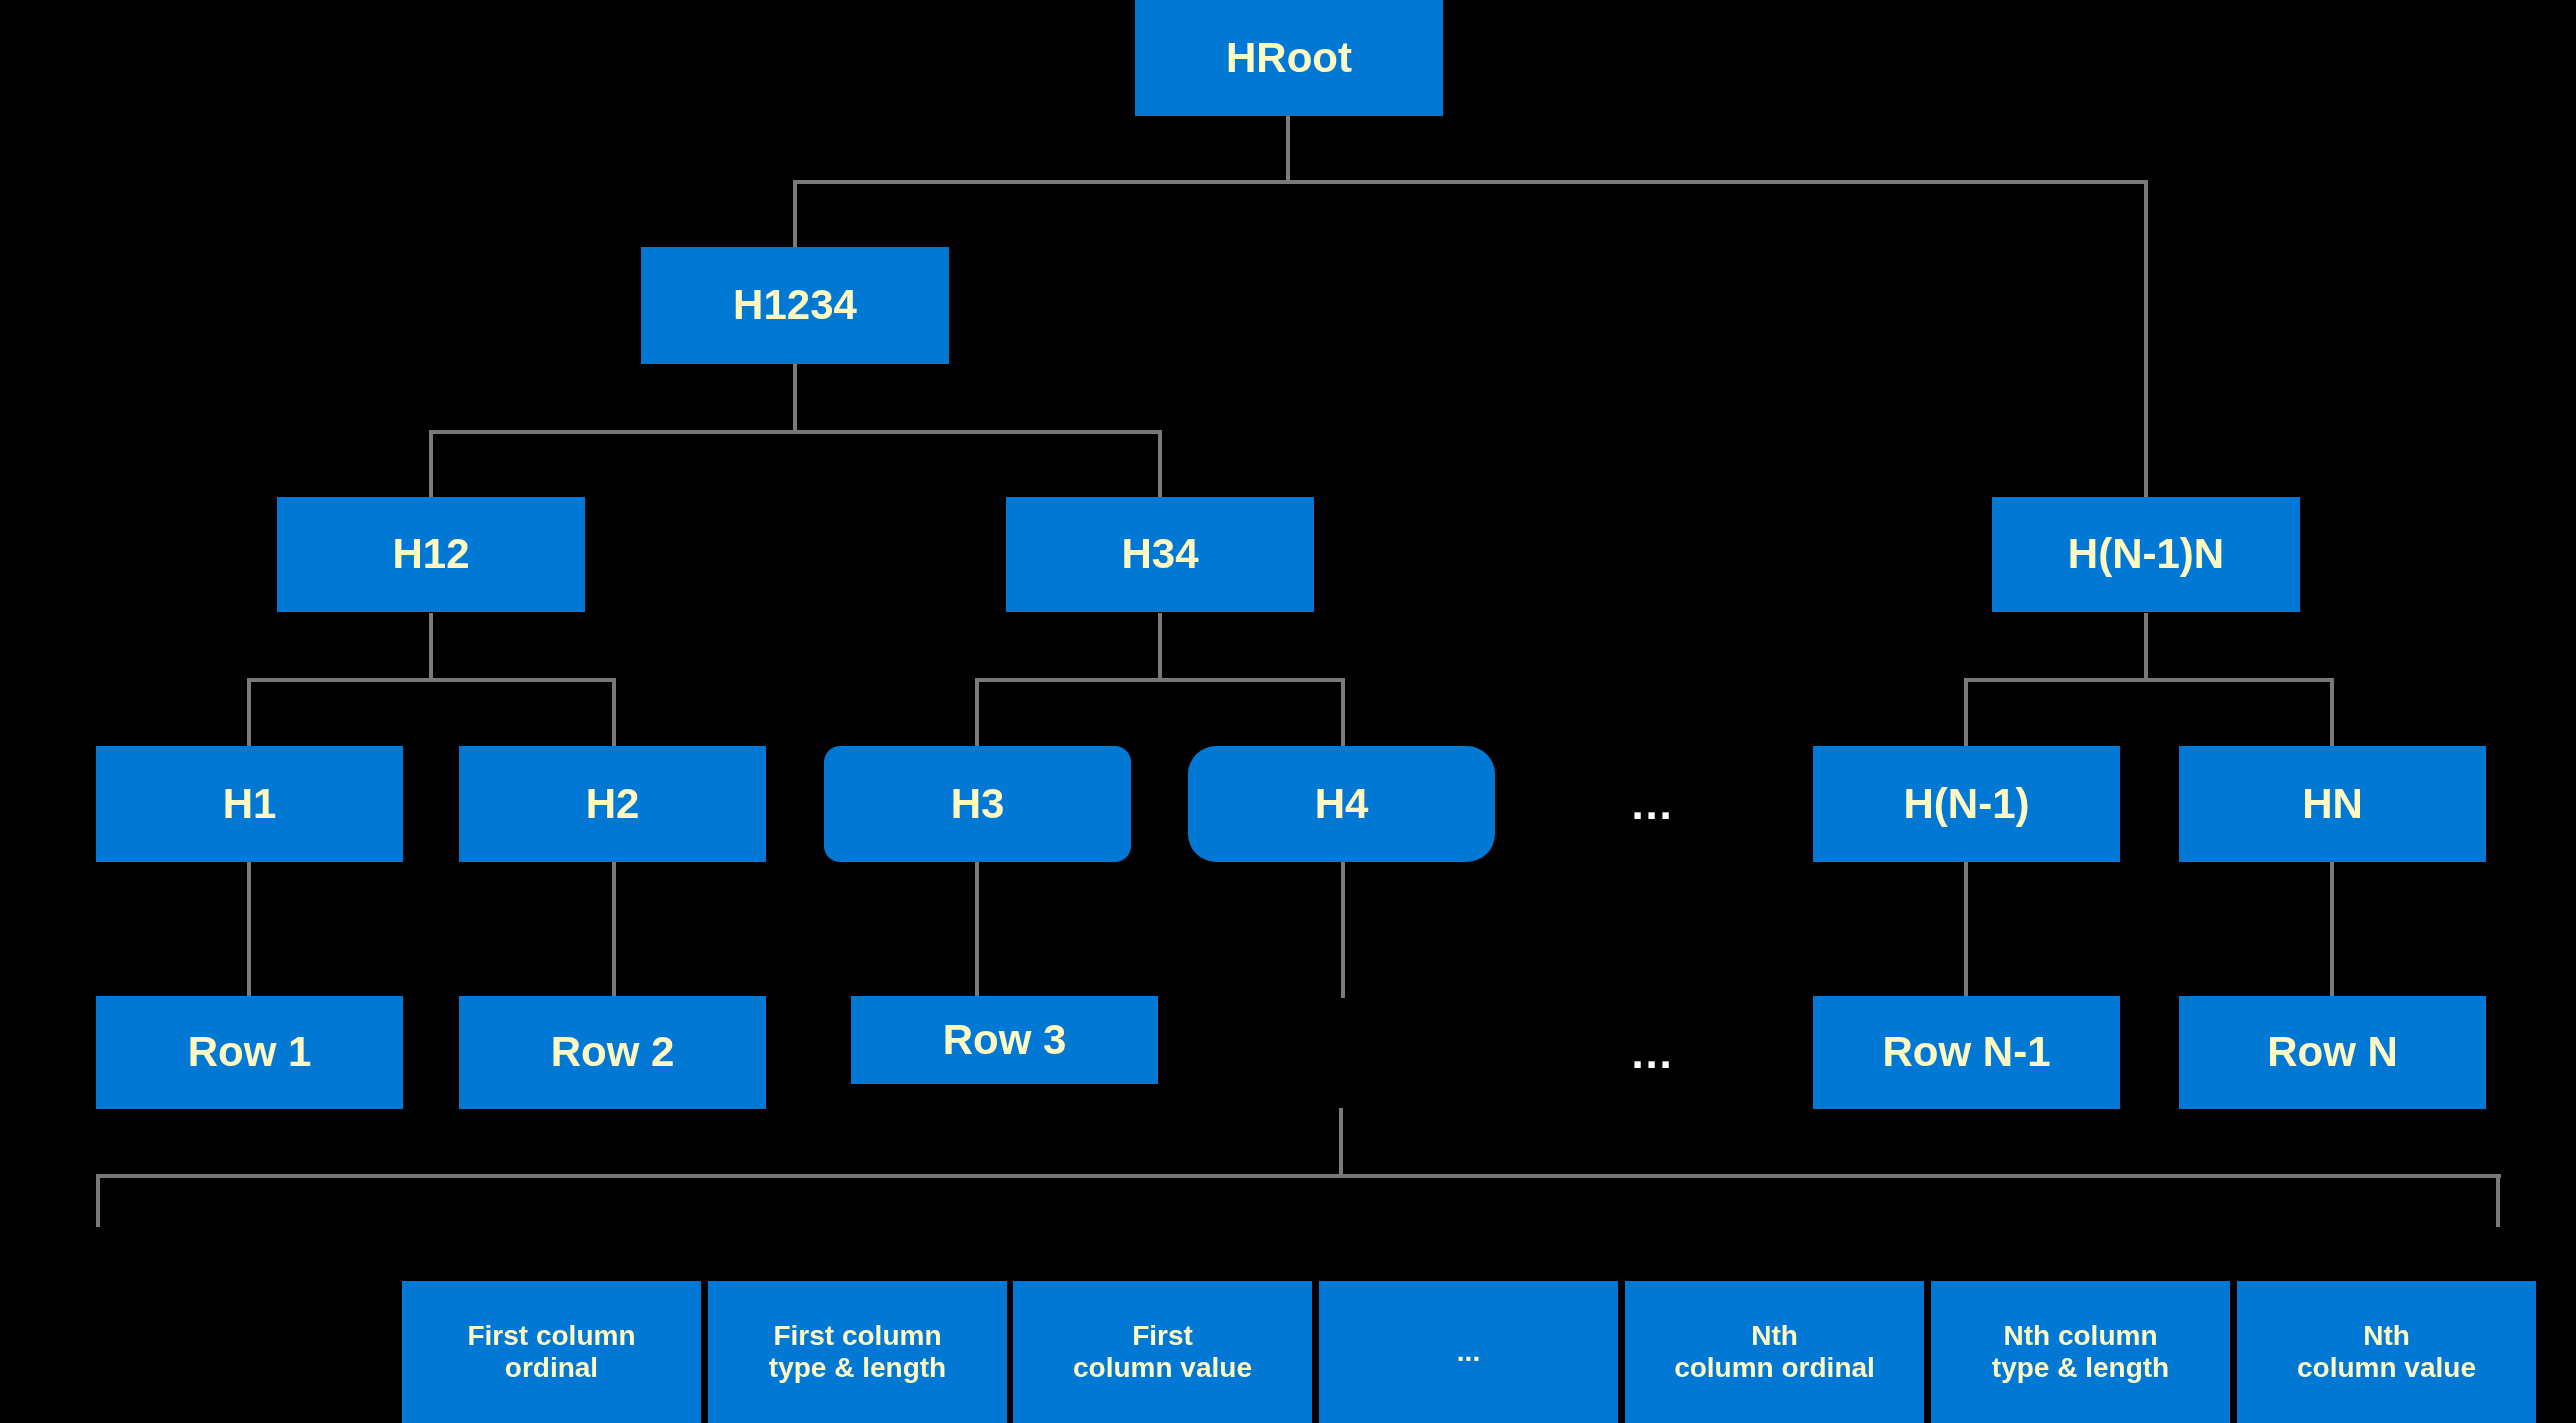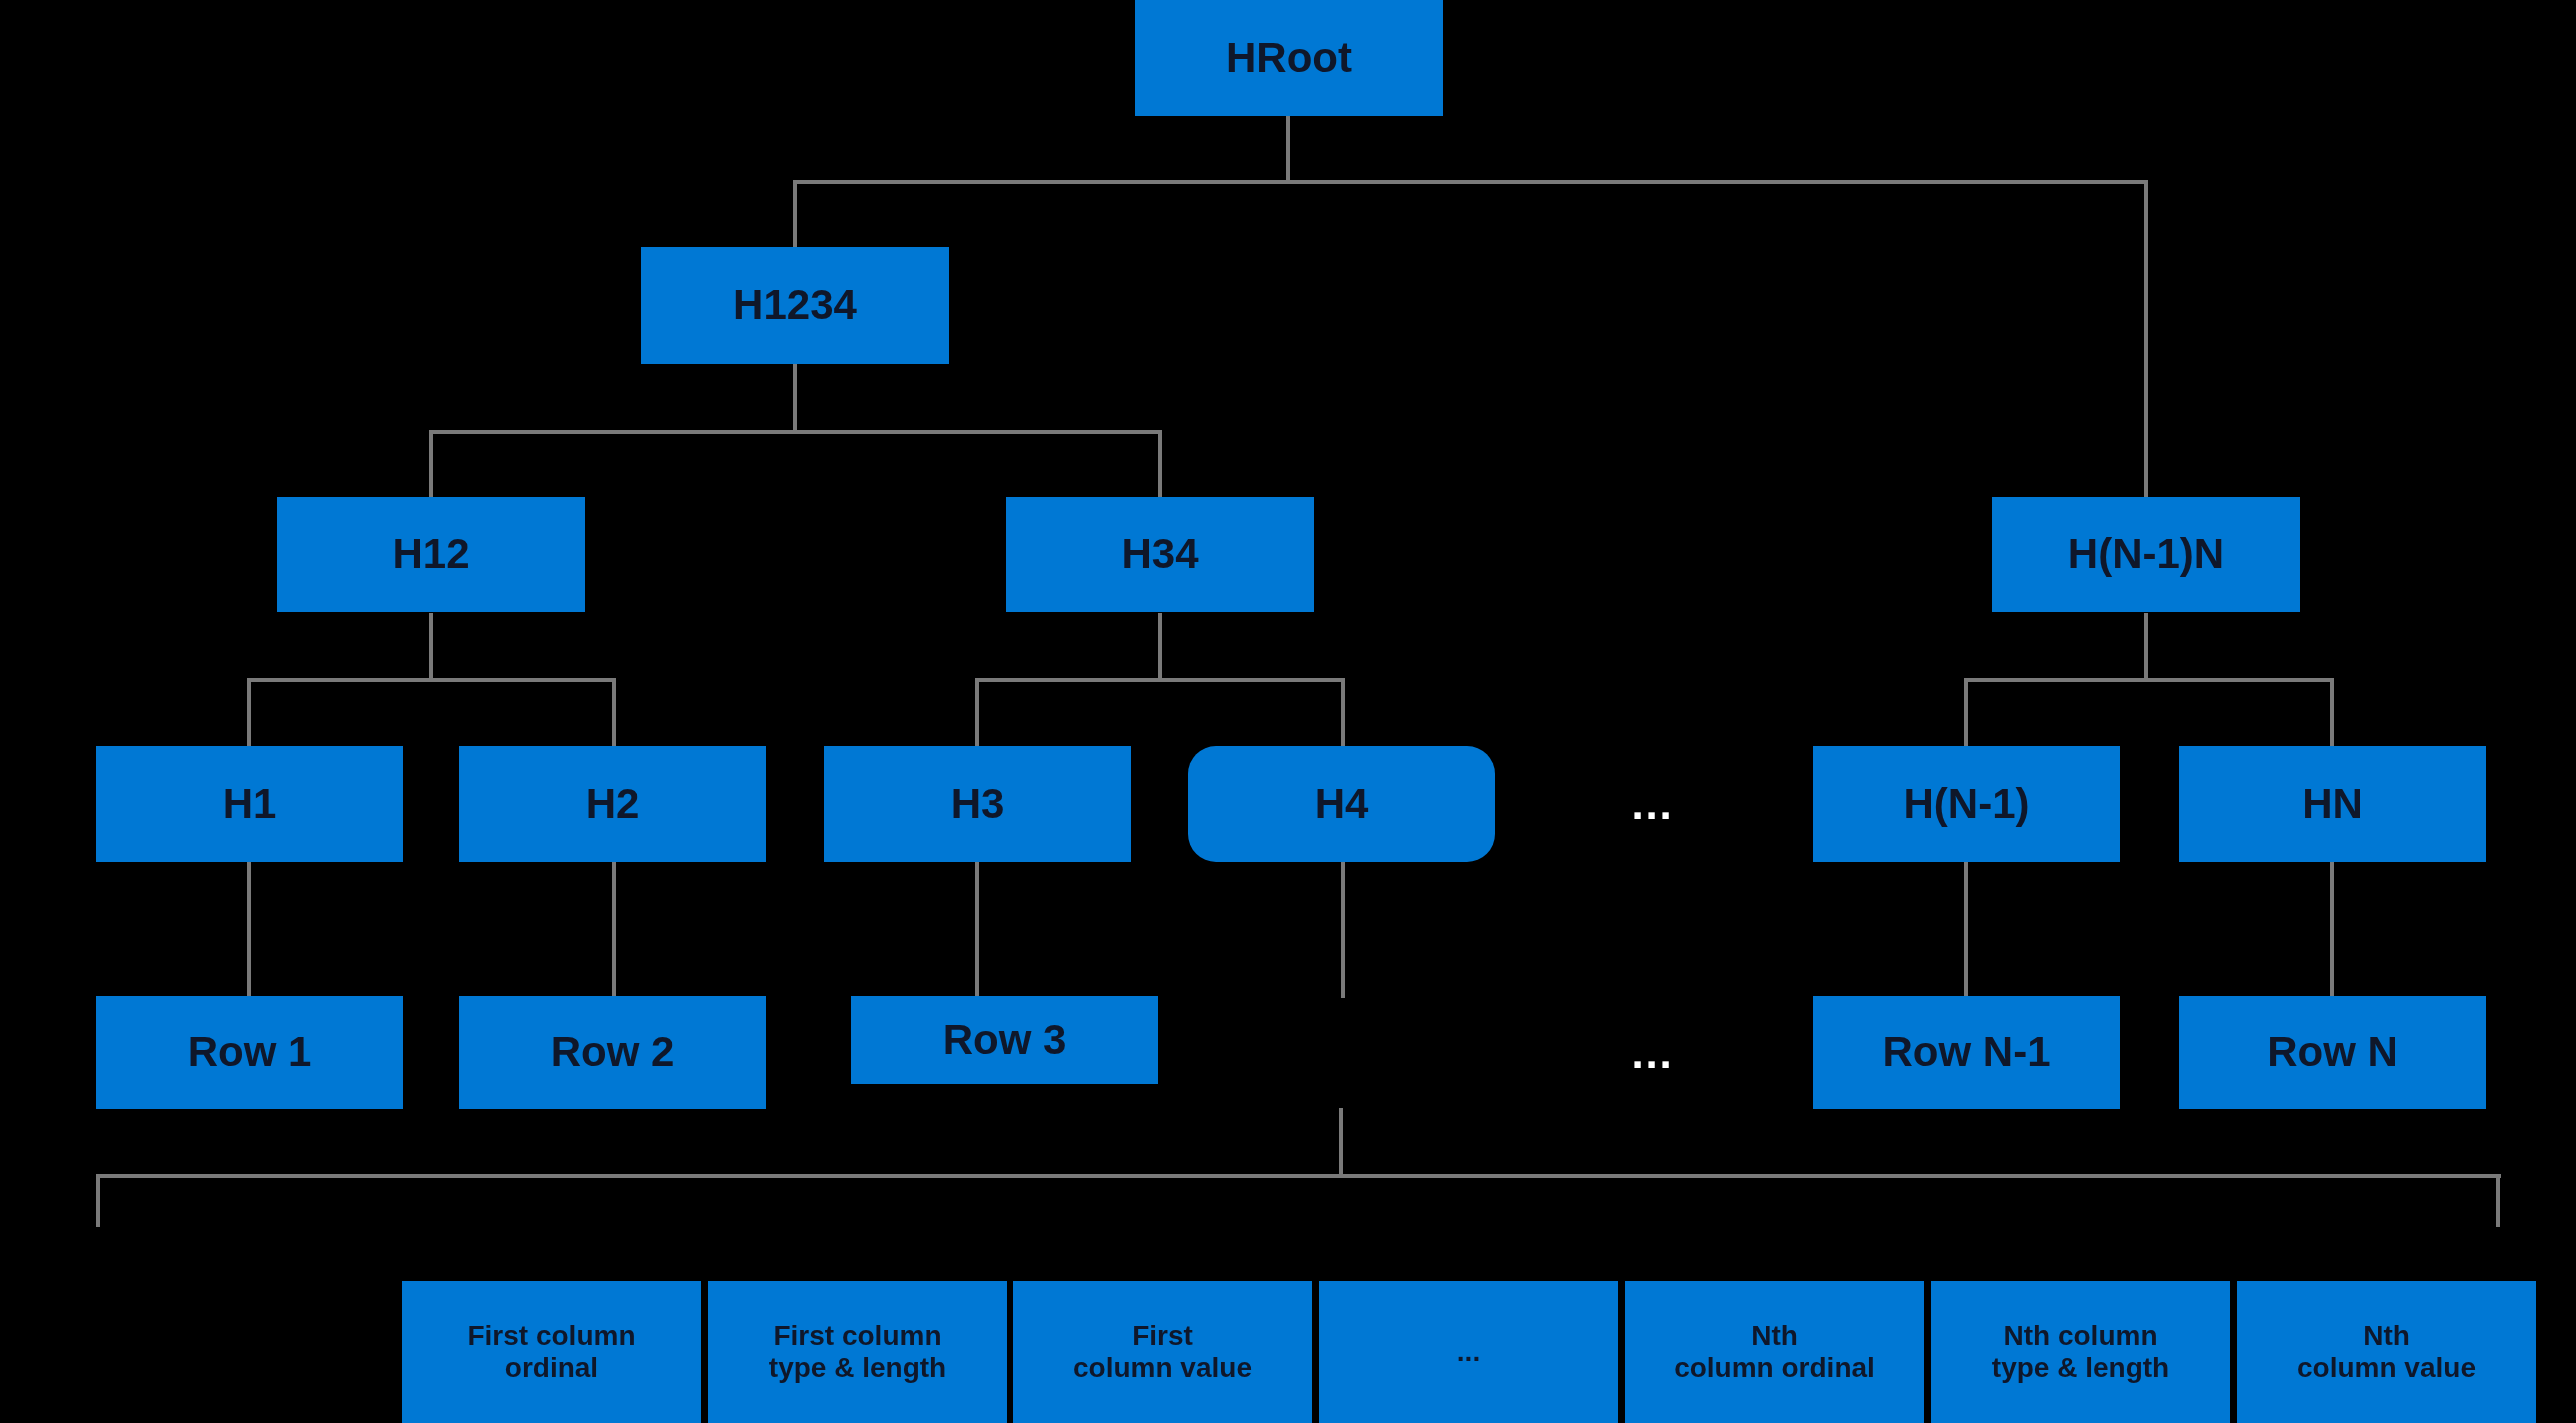--- a/index.html
+++ b/index.html
@@ -1,20 +1,20 @@
 <!DOCTYPE html>
 <html style="font-size:13.6px"><head>
 <meta charset="utf-8">
 <style>
   html,body{margin:0;padding:0;background:#000;}
   body{width:2576px;height:1424px;overflow:hidden;
        font-family:"Liberation Sans","DejaVu Sans",sans-serif;}
   #stage{position:relative;width:2576px;height:1424px;background:#000;}
 
-  .node{position:absolute;background:#0078D4;color:#0f172a;
+  .node{position:absolute;background:#0078D4;color:#fef9c3;
         display:flex;align-items:center;justify-content:center;
         text-align:center;font-weight:700;line-height:1.15;
         box-sizing:border-box;}
   .lvl-root{font-size:42px;}
   .lvl-mid{font-size:42px;}
   .lvl-leaf{font-size:42px;}
   .lvl-row{font-size:42px;}
   .lvl-col{font-size:28px;font-weight:700;padding:3.4px 5.1px;}
 
   .ell{position:absolute;color:#fff;font-size:44px;font-weight:700;
@@ -73,21 +73,21 @@
   <div class="node lvl-root" style="left:1135px;top:0px;width:308px;height:116px;">HRoot</div>
 
   <div class="node lvl-mid" style="left:641px;top:247px;width:308px;height:117px;">H1234</div>
 
   <div class="node lvl-mid" style="left:277px;top:497px;width:308px;height:115px;">H12</div>
   <div class="node lvl-mid" style="left:1006px;top:497px;width:308px;height:115px;">H34</div>
   <div class="node lvl-mid" style="left:1992px;top:497px;width:308px;height:115px;">H(N-1)N</div>
 
   <div class="node lvl-leaf" style="left:96px;top:746px;width:307px;height:116px;">H1</div>
   <div class="node lvl-leaf" style="left:459px;top:746px;width:307px;height:116px;">H2</div>
-  <div class="node lvl-leaf" style="left:824px;top:746px;width:307px;height:116px;">H3</div>
+  <div class="node lvl-leaf" style="left:824px;top:746px;width:307px;height:116px;border-radius:16px;">H3</div>
   <div class="node lvl-leaf" style="left:1188px;top:746px;width:307px;height:116px;border-radius:28px;">H4</div>
   <div class="ell" style="left:1593px;top:746px;width:119px;height:116px;">...</div>
   <div class="node lvl-leaf" style="left:1813px;top:746px;width:307px;height:116px;">H(N-1)</div>
   <div class="node lvl-leaf" style="left:2179px;top:746px;width:307px;height:116px;">HN</div>
 
   <div class="node lvl-row" style="left:96px;top:996px;width:307px;height:113px;">Row 1</div>
   <div class="node lvl-row" style="left:459px;top:996px;width:307px;height:113px;">Row 2</div>
   <div class="node lvl-row" style="left:824px;top:996px;width:307px;height:88px;margin-left:27px;">Row 3</div>
   <div class="ell" style="left:1593px;top:996px;width:119px;height:113px;">...</div>
   <div class="node lvl-row" style="left:1813px;top:996px;width:307px;height:113px;">Row N-1</div>

